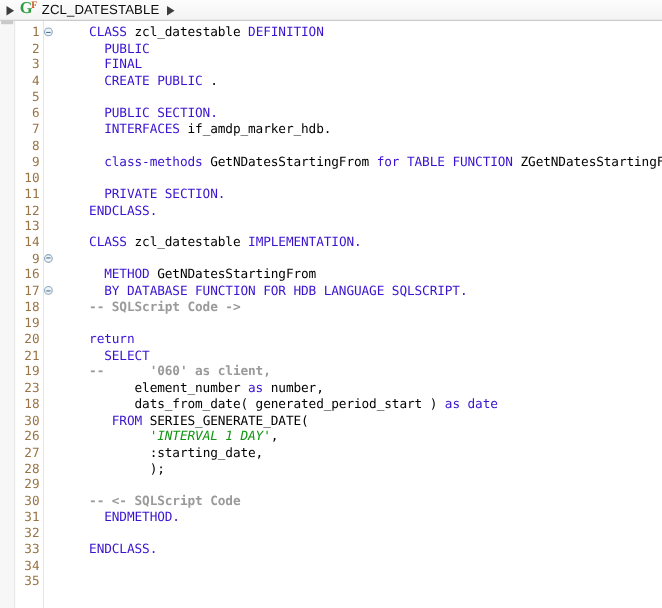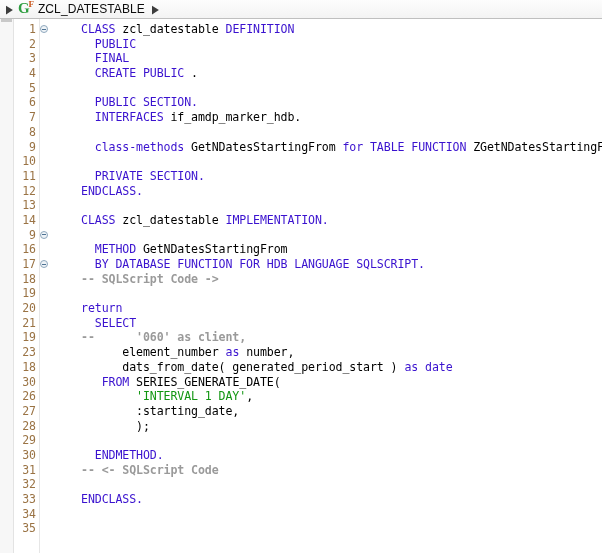--- a/index.html
+++ b/index.html
@@ -160,21 +160,21 @@
     line-height: 14.7px;
     font-family: "DejaVu Sans Mono", "Liberation Mono", monospace;
     font-size: 11.6px;
     white-space: pre;
     color: #000000;
     letter-spacing: -0.1px;
   }
   .kw      { color: #3a12cf; font-weight: normal; }
   .id      { color: #000000; }
   .cmt     { color: #9a9a9a; font-weight: bold; }
-  .str     { color: #119611; }
+  .str     { color: #119611; font-style: italic; }
   .plain   { color: #000000; }
 </style>
 </head>
 <body>
 
 <div id="breadcrumb-bar">
   <span class="crumb-arrow">▶</span>
   <span id="crumb-icon">
     <span class="g-glyph">G</span>
     <span class="f-glyph">F</span>
@@ -284,18 +284,18 @@
       <div class="code"><span class="kw">return</span></div>
       <div class="code"><span class="kw">  SELECT</span></div>
       <div class="code"><span class="cmt">--      '060' as client,</span></div>
       <div class="code"><span class="plain">      </span><span class="id">element_number</span><span class="plain"> </span><span class="kw">as</span><span class="plain"> </span><span class="id">number,</span></div>
       <div class="code"><span class="plain">      </span><span class="id">dats_from_date( generated_period_start )</span><span class="plain"> </span><span class="kw">as date</span></div>
       <div class="code"><span class="kw">   FROM</span><span class="plain"> </span><span class="id">SERIES_GENERATE_DATE(</span></div>
       <div class="code"><span class="plain">        </span><span class="str">'INTERVAL 1 DAY'</span><span class="plain">,</span></div>
       <div class="code"><span class="plain">        </span><span class="id">:starting_date,</span></div>
       <div class="code"><span class="plain">        );</span></div>
       <div class="code">&nbsp;</div>
+      <div class="code"><span class="cmt">-- &lt;- SQLScript Code</span></div>
       <div class="code"><span class="kw">  ENDMETHOD.</span></div>
-      <div class="code"><span class="cmt">-- &lt;- SQLScript Code</span></div>
       <div class="code">&nbsp;</div>
       <div class="code"><span class="kw">ENDCLASS.</span></div>
     </div>
 </div>
 
 </body></html>

